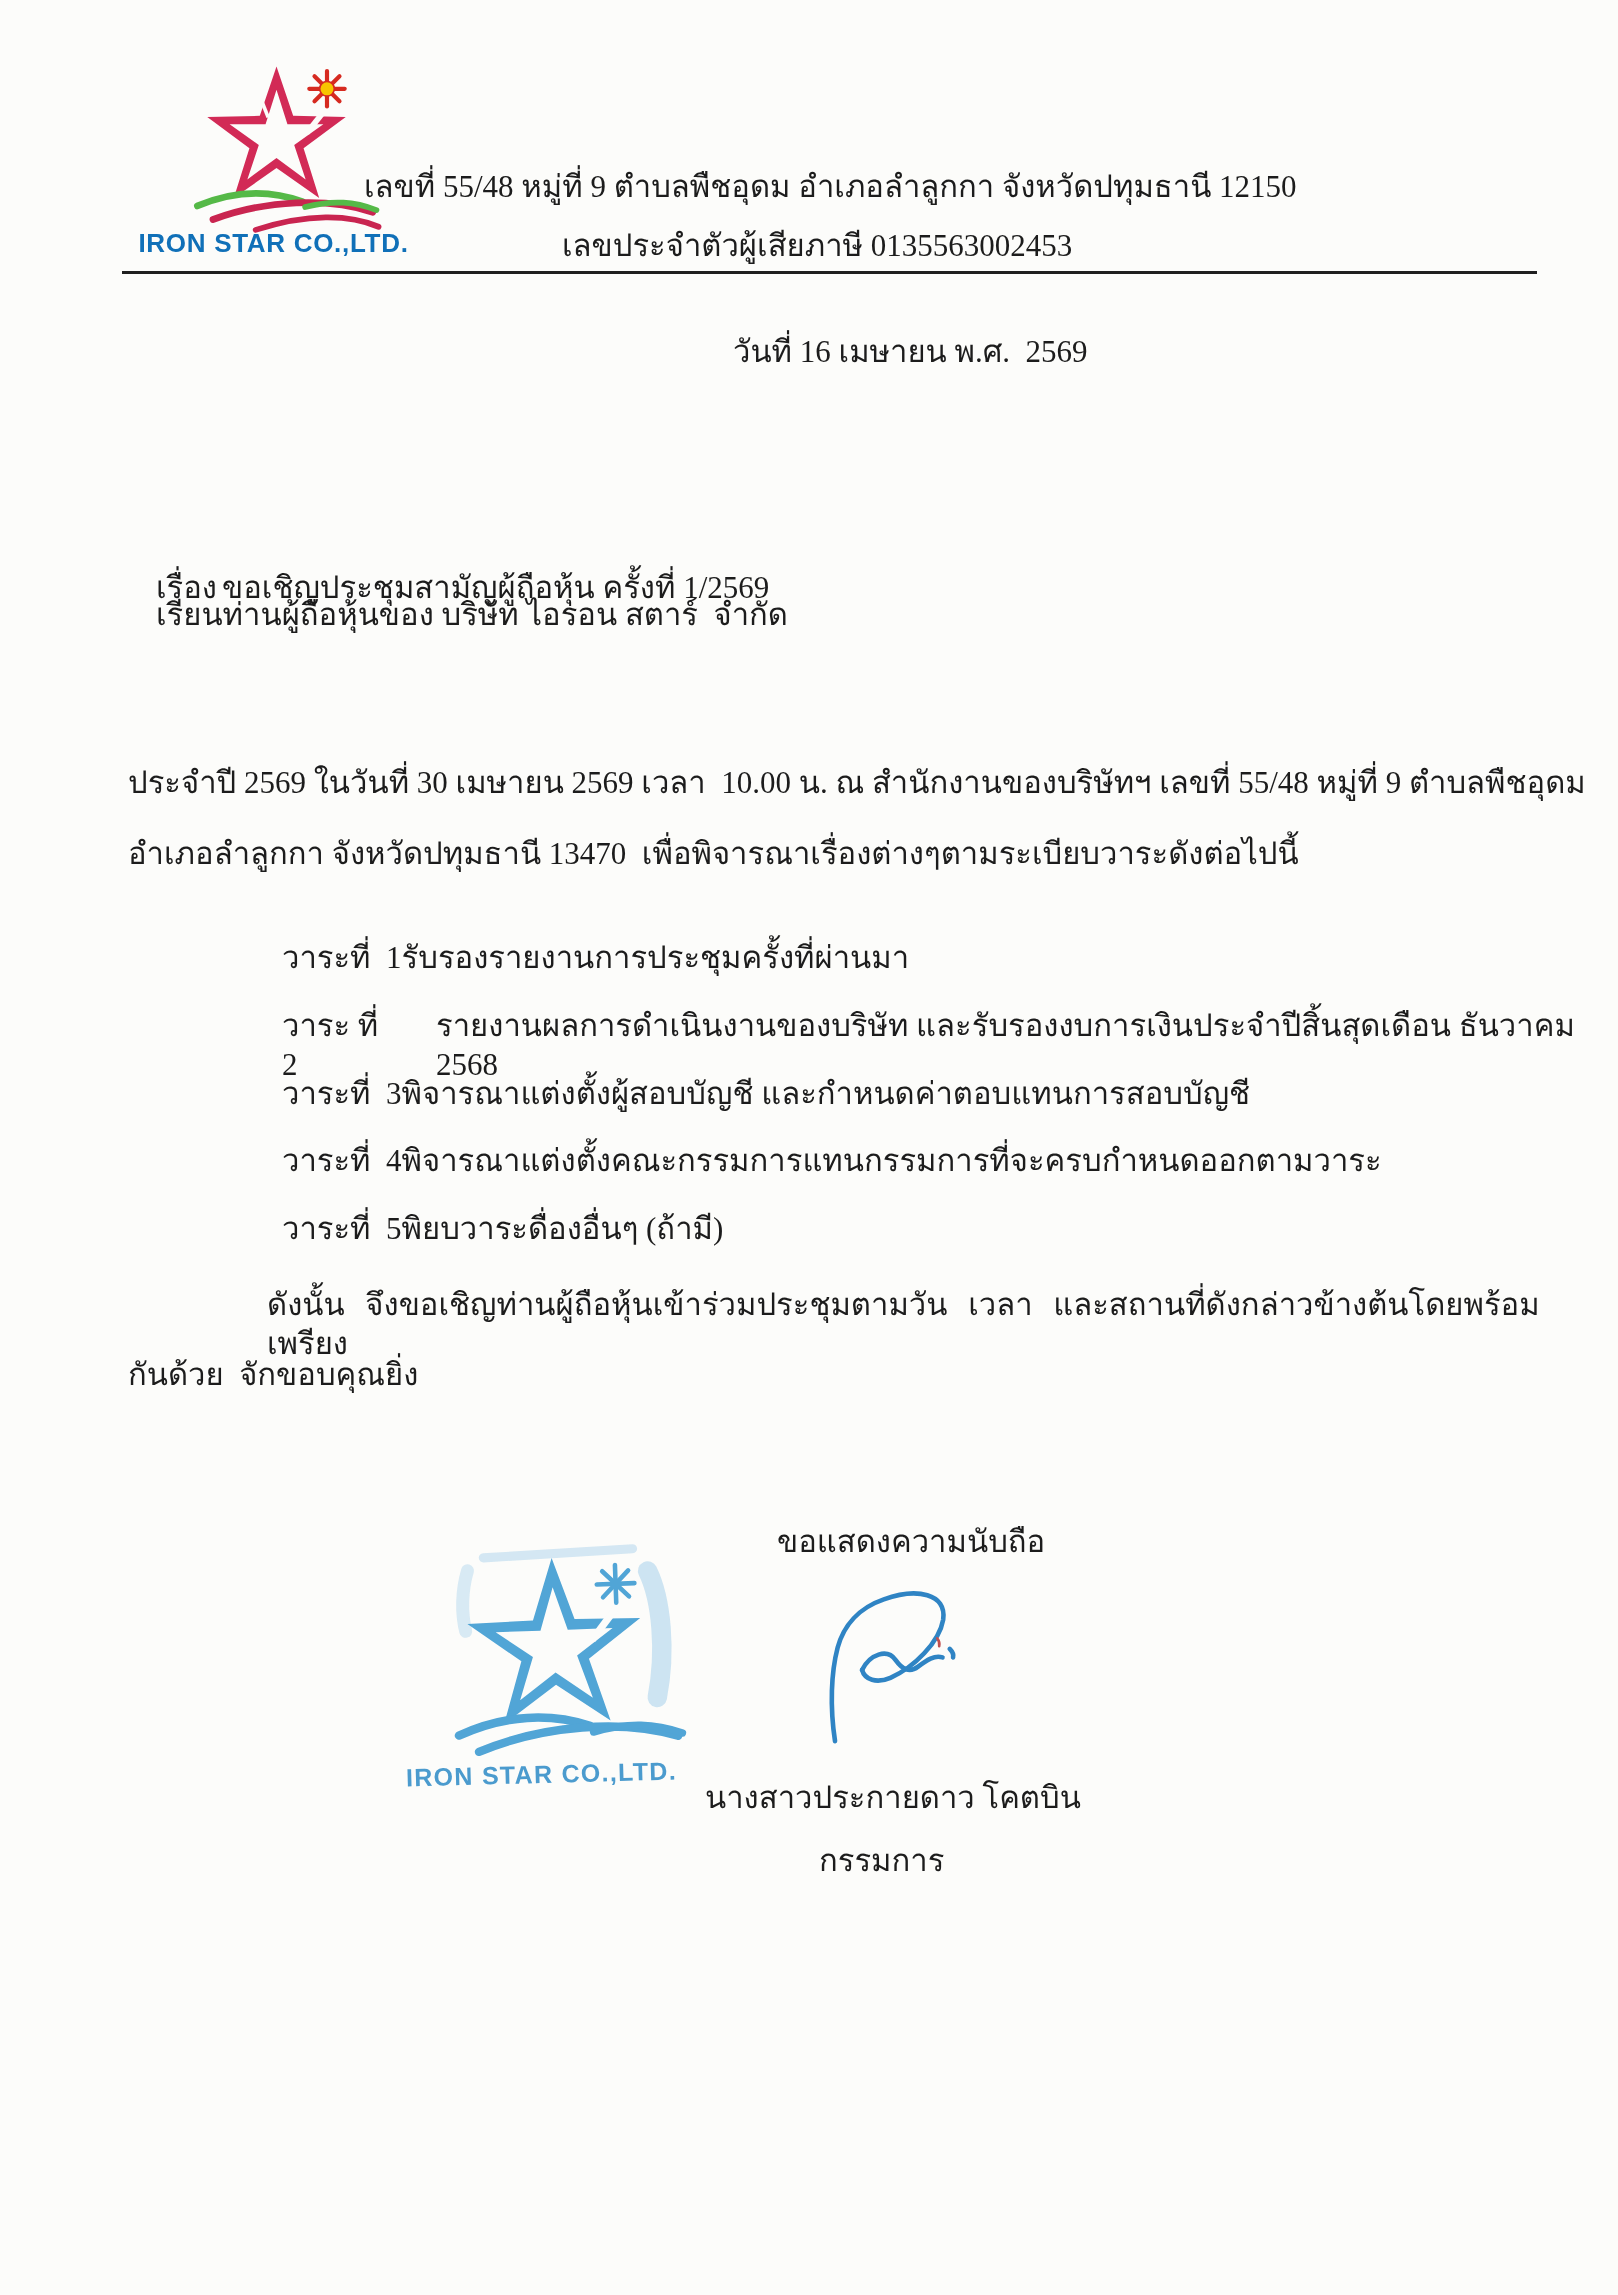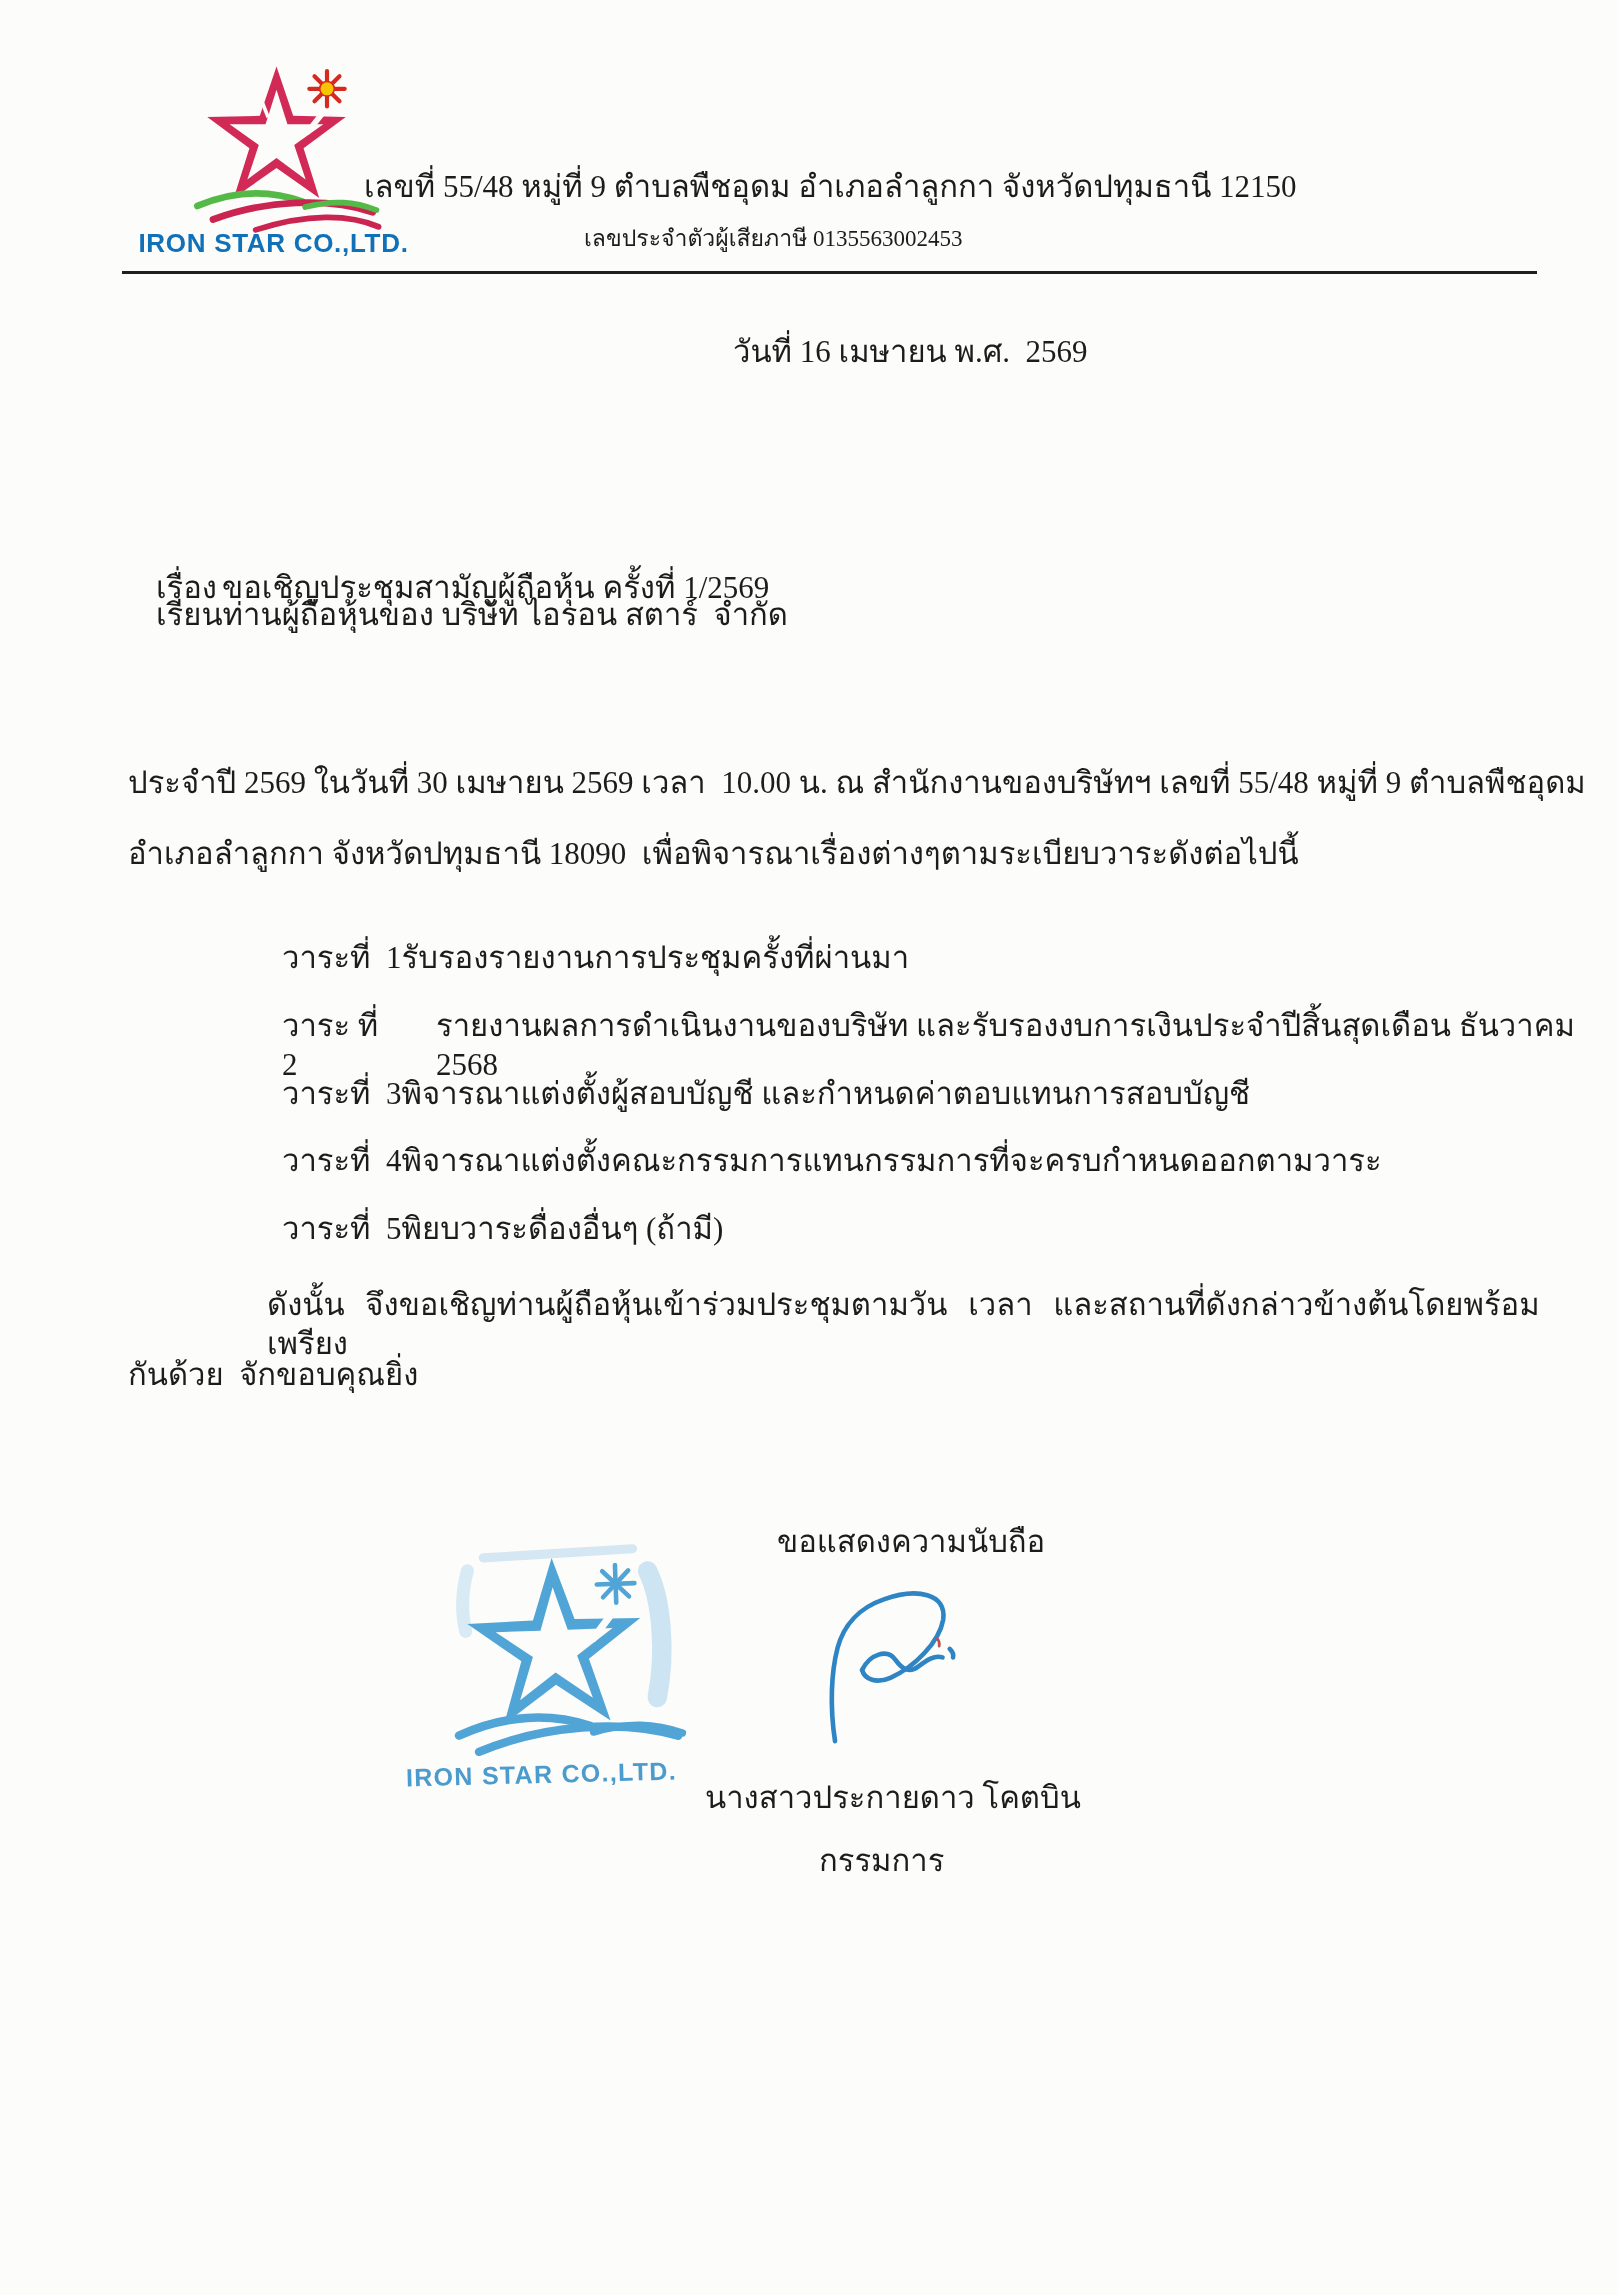--- a/index.html
+++ b/index.html
@@ -13,21 +13,21 @@
   }
   .t { position:absolute; font-size:31px; line-height:1.25; white-space:pre-wrap; }
 
   
   .logo-svg   { position:absolute; left:148px; top:56px;  width:257px; height:177px; }
   .logo-cap   { position:absolute; left:132px; top:228px; width:283px; text-align:center;
                 font-family:"Liberation Sans", sans-serif; font-weight:700;
                 font-size:26px; letter-spacing:0.7px; }
   .co-title   { position:absolute; left:627px; top:80px; font-weight:700; font-size:42px; }
   .addr       { position:absolute; left:364px; top:161px; font-size:31px; }
-  .taxid      { position:absolute; left:584px; top:220px; font-size:23px; }
+  .taxid      { position:absolute; left:562px; top:220px; font-size:31px; }
   .rule       { position:absolute; left:122px; top:271px; width:1415px; height:0;
                 border-top:3.3px solid #1f1f1f; }
 
   .date-line  { left:733px; top:333px; }
 
   .subj-row   { position:absolute; display:flex; }
   .subj-row .lbl { min-width:66px; }
   .row-subject   { left:156px; top:537px;margin-top:32px; }
   .row-recipient { left:156px; top:596px;text-align:center; }
 
@@ -95,21 +95,21 @@
   <div class="t subj-row row-subject">
     <span class="lbl">เรื่อง</span>
     <span>ขอเชิญประชุมสามัญผู้ถือหุ้น ครั้งที่ 1/2569</span>
   </div>
   <div class="t subj-row row-recipient">
     <span class="lbl">เรียน</span>
     <span>ท่านผู้ถือหุ้นของ บริษัท ไอรอน สตาร์  จำกัด</span>
   </div>
 
   <div class="t para-l2">ประจำปี 2569 ในวันที่ 30 เมษายน 2569 เวลา  10.00 น. ณ สำนักงานของบริษัทฯ เลขที่ 55/48 หมู่ที่ 9 ตำบลพืชอุดม</div>
-  <div class="t para-l3">อำเภอลำลูกกา จังหวัดปทุมธานี 18090  เพื่อพิจารณาเรื่องต่างๆตามระเบียบวาระดังต่อไปนี้</div>
+  <div class="t para-l3">อำเภอลำลูกกา จังหวัดปทุมธานี 13470  เพื่อพิจารณาเรื่องต่างๆตามระเบียบวาระดังต่อไปนี้</div>
 
   <div class="t agenda-row ag0">
     <span class="albl">วาระที่  1</span>
     <span>รับรองรายงานการประชุมครั้งที่ผ่านมา</span>
   </div>
   <div class="t agenda-row ag1">
     <span class="albl">วาระ ที่ 2</span>
     <span>รายงานผลการดำเนินงานของบริษัท และรับรองงบการเงินประจำปีสิ้นสุดเดือน ธันวาคม 2568</span>
   </div>
   <div class="t agenda-row ag2">

